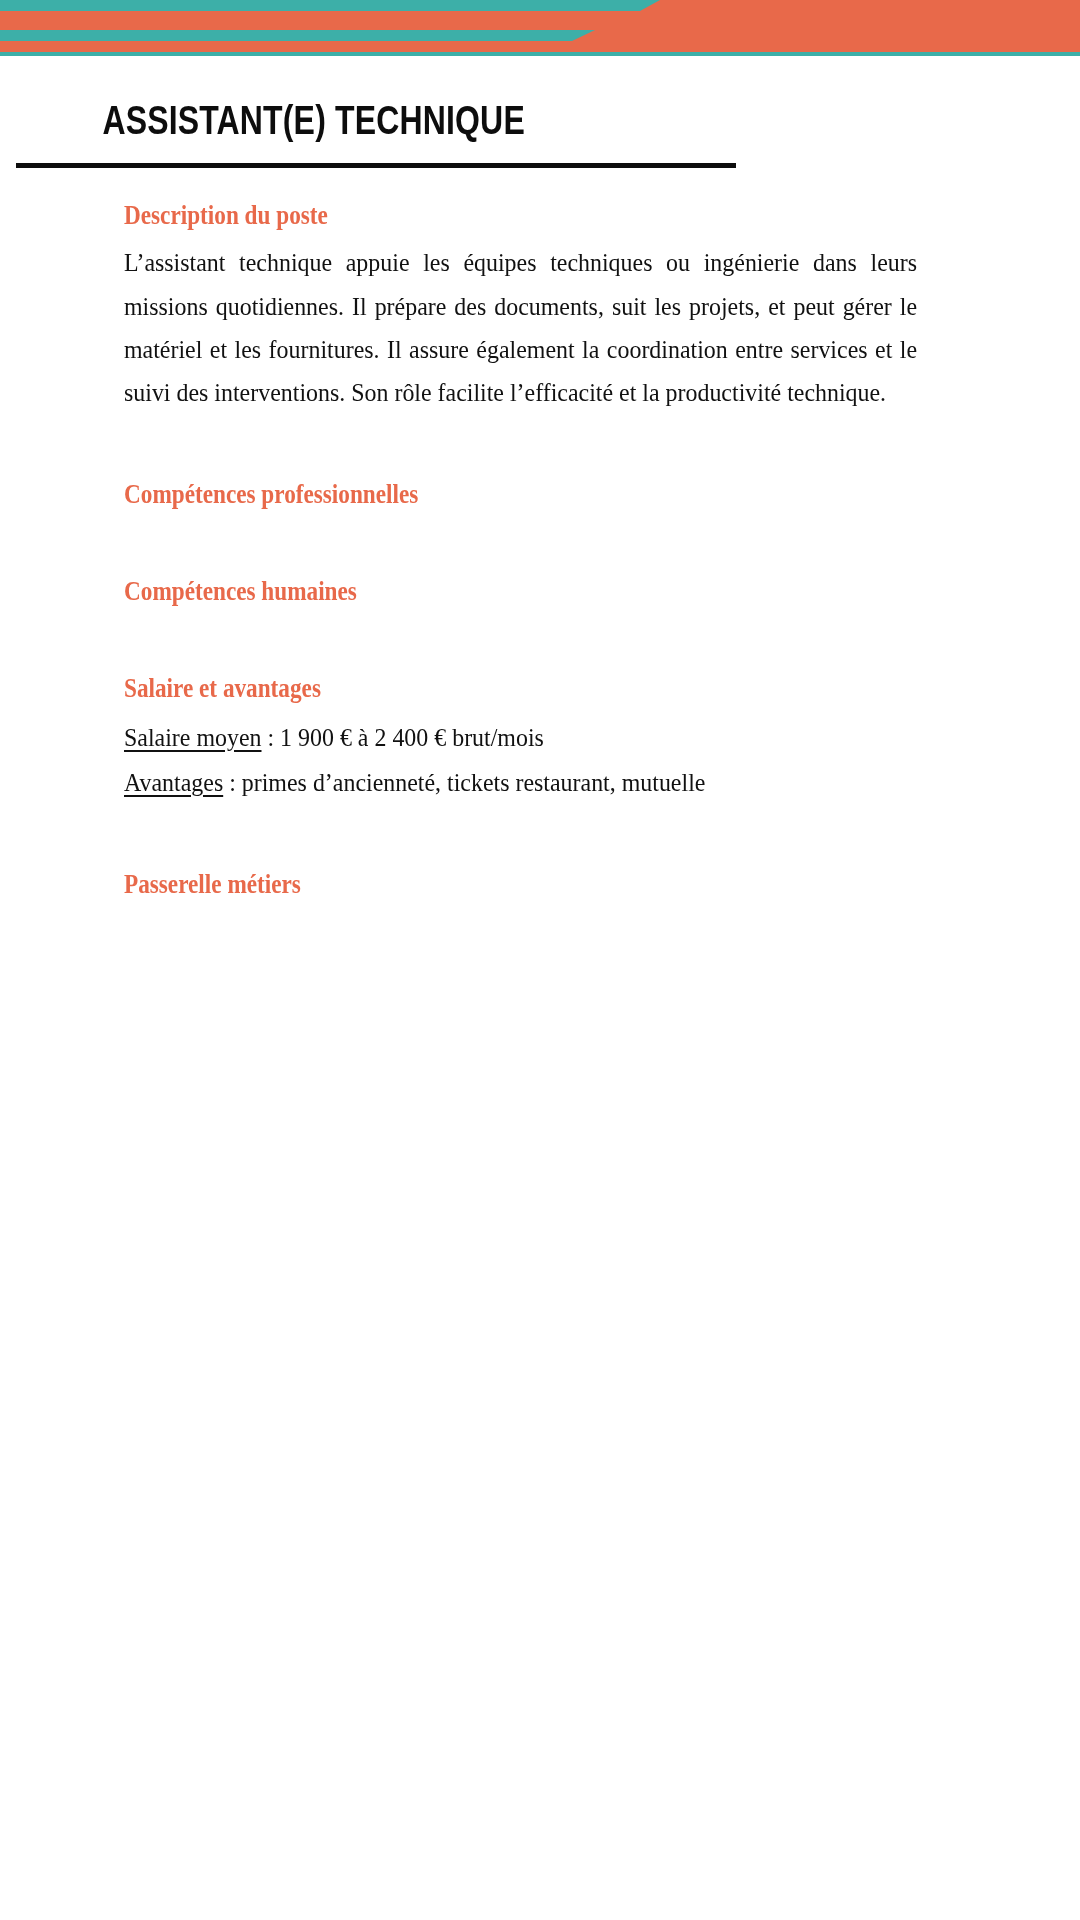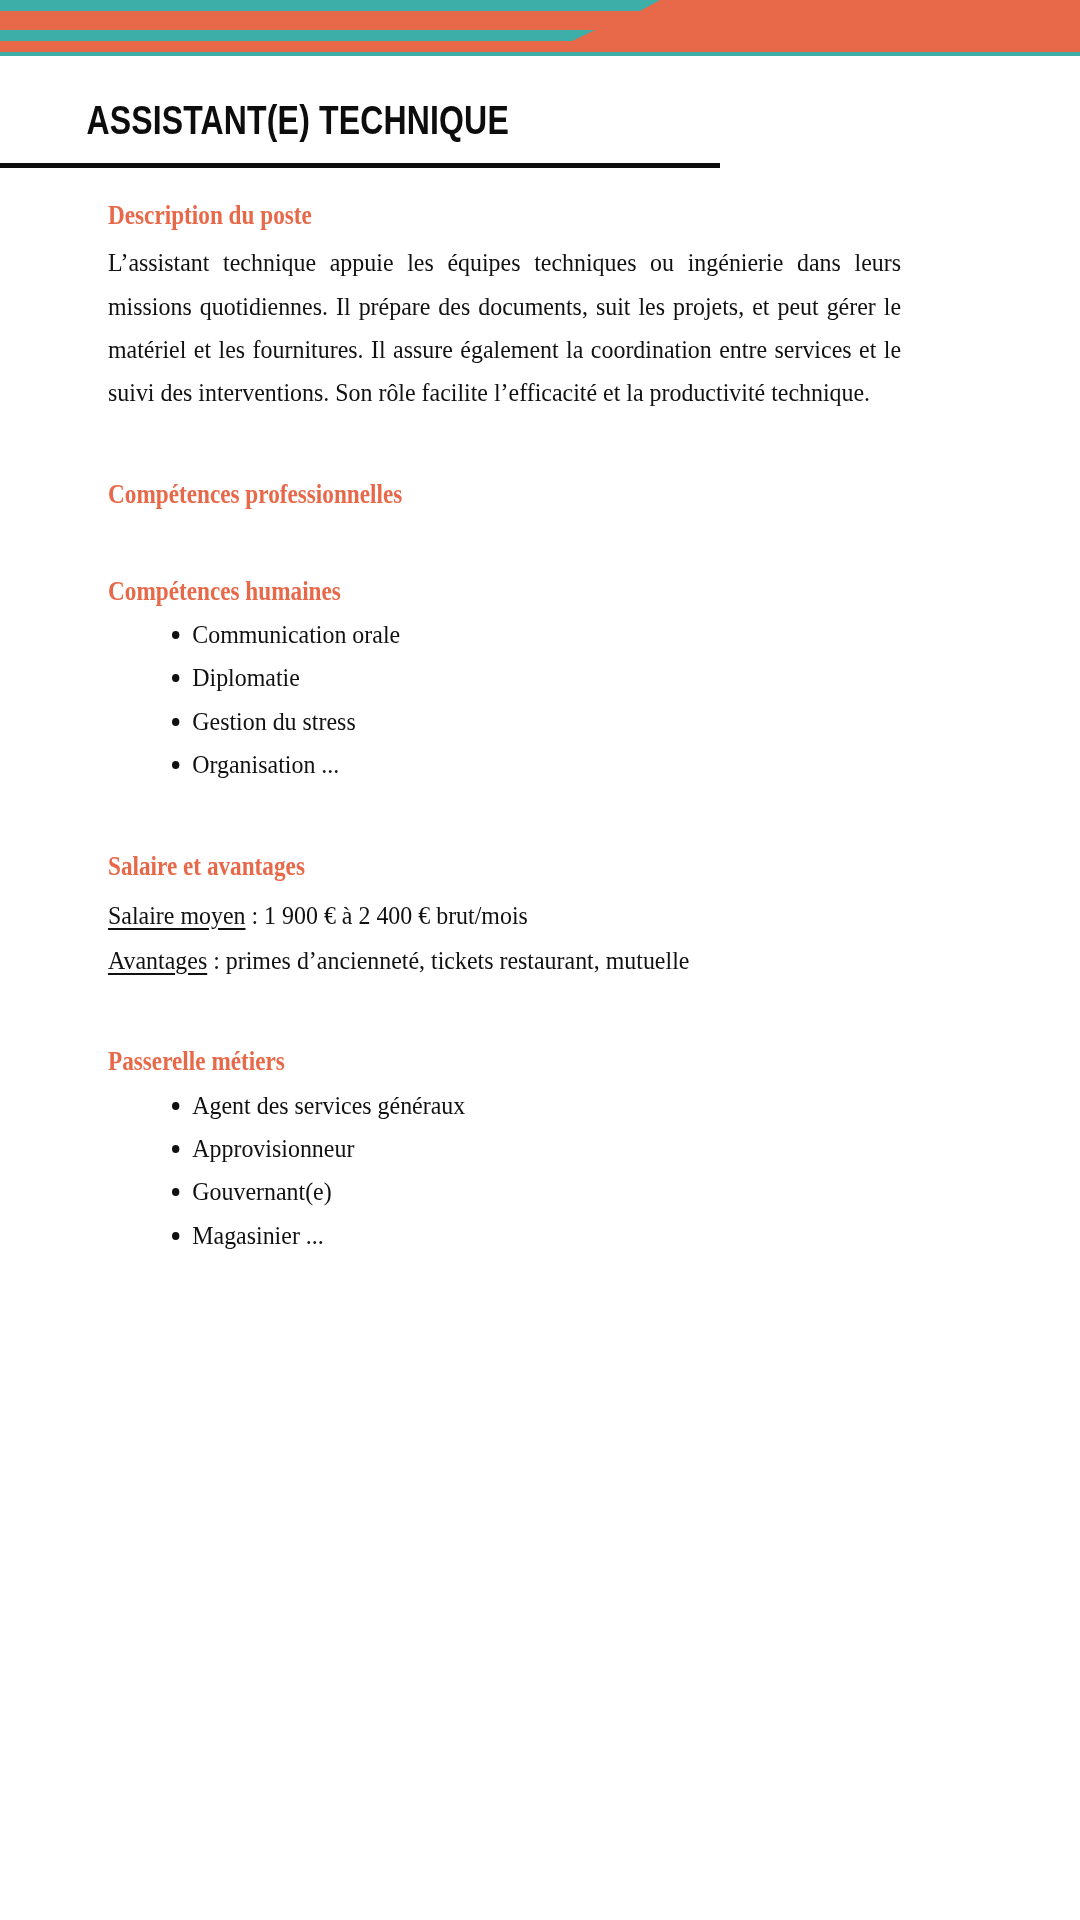--- a/index.html
+++ b/index.html
@@ -29,21 +29,21 @@
   .banner svg {
     display: block;
     width: 1080px;
     height: 56px;
   }
 
   
   .page {
     position: absolute;
     top: 56px;
-    left: 0;
+    left: 16px;
     width: 992px;
   }
 
   .title {
     margin: 0;
     padding: 42px 0 0 108px;
     font-family: "Liberation Sans", sans-serif;
     font-size: 40px;
     font-weight: bold;
     letter-spacing: 0.2px;
@@ -161,40 +161,28 @@
     <div class="sec-gap-first"></div>
     <h2 class="section-heading">Description du poste</h2>
     <div class="head-gap"></div>
     <p class="body-text">L’assistant technique appuie les équipes techniques ou ingénierie dans leurs missions quotidiennes. Il prépare des documents, suit les projets, et peut gérer le matériel et les fournitures. Il assure également la coordination entre services et le suivi des interventions. Son rôle facilite l’efficacité et la productivité technique.</p>
 
     <div class="sec-gap"></div>
     <h2 class="section-heading">Compétences professionnelles</h2>
 
     <div class="sec-gap"></div>
     <h2 class="section-heading">Compétences humaines</h2>
-    <ul class="bullets">
-      <li>Communication orale</li>
-      <li>Diplomatie</li>
-      <li>Gestion du stress</li>
-      <li>Organisation ...</li>
-    </ul>
 
     <div class="sec-gap"></div>
     <h2 class="section-heading">Salaire et avantages</h2>
     <div class="head-gap"></div>
     <div class="kv-line">
       <span class="kv-label">Salaire moyen</span><span> : 1 900 € à 2 400 € brut/mois</span>
     </div>
     <div class="kv-line">
       <span class="kv-label">Avantages</span><span> : primes d’ancienneté, tickets restaurant, mutuelle</span>
     </div>
 
     <div class="sec-gap"></div>
     <h2 class="section-heading">Passerelle métiers</h2>
-    <ul class="bullets">
-      <li>Agent des services généraux</li>
-      <li>Approvisionneur</li>
-      <li>Gouvernant(e)</li>
-      <li>Magasinier ...</li>
-    </ul>
 
   </div>
 </div>
 
 </body></html>

